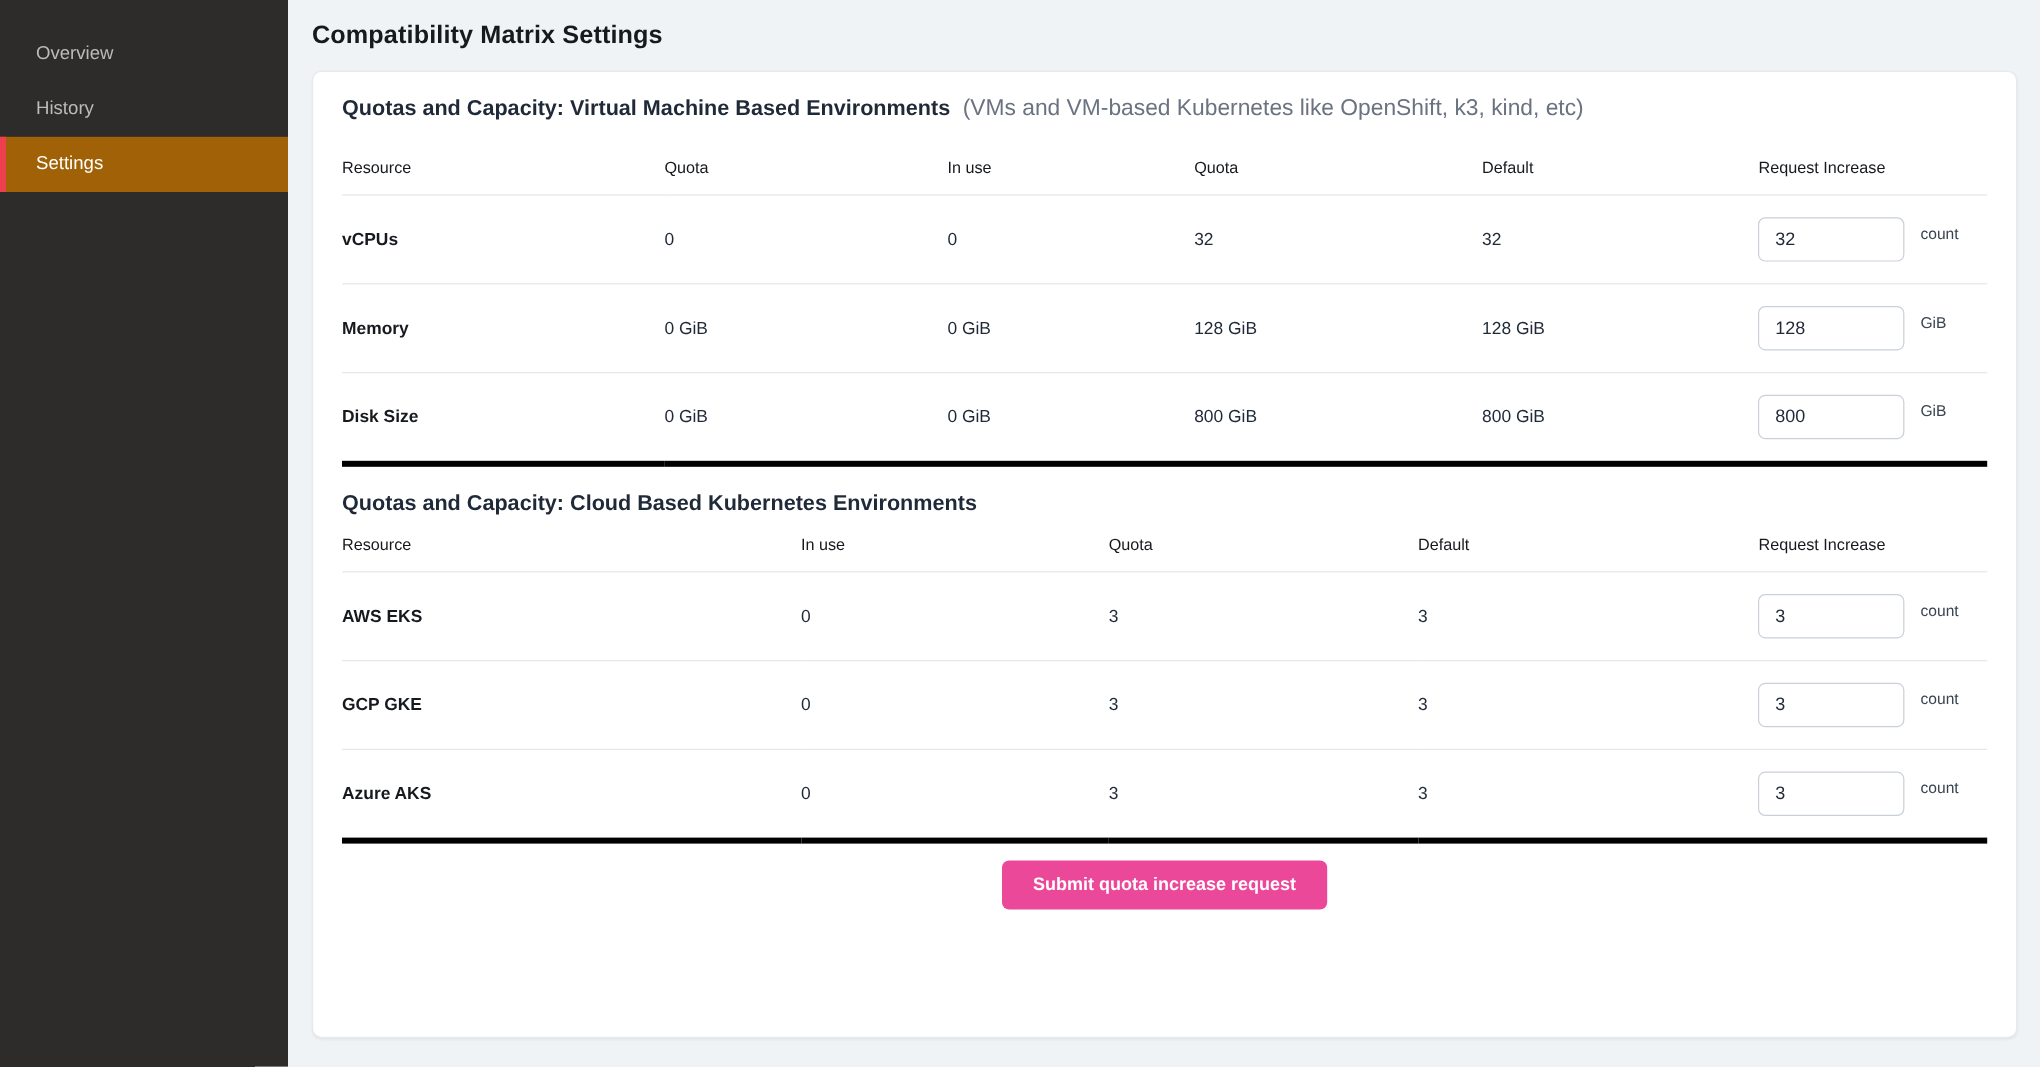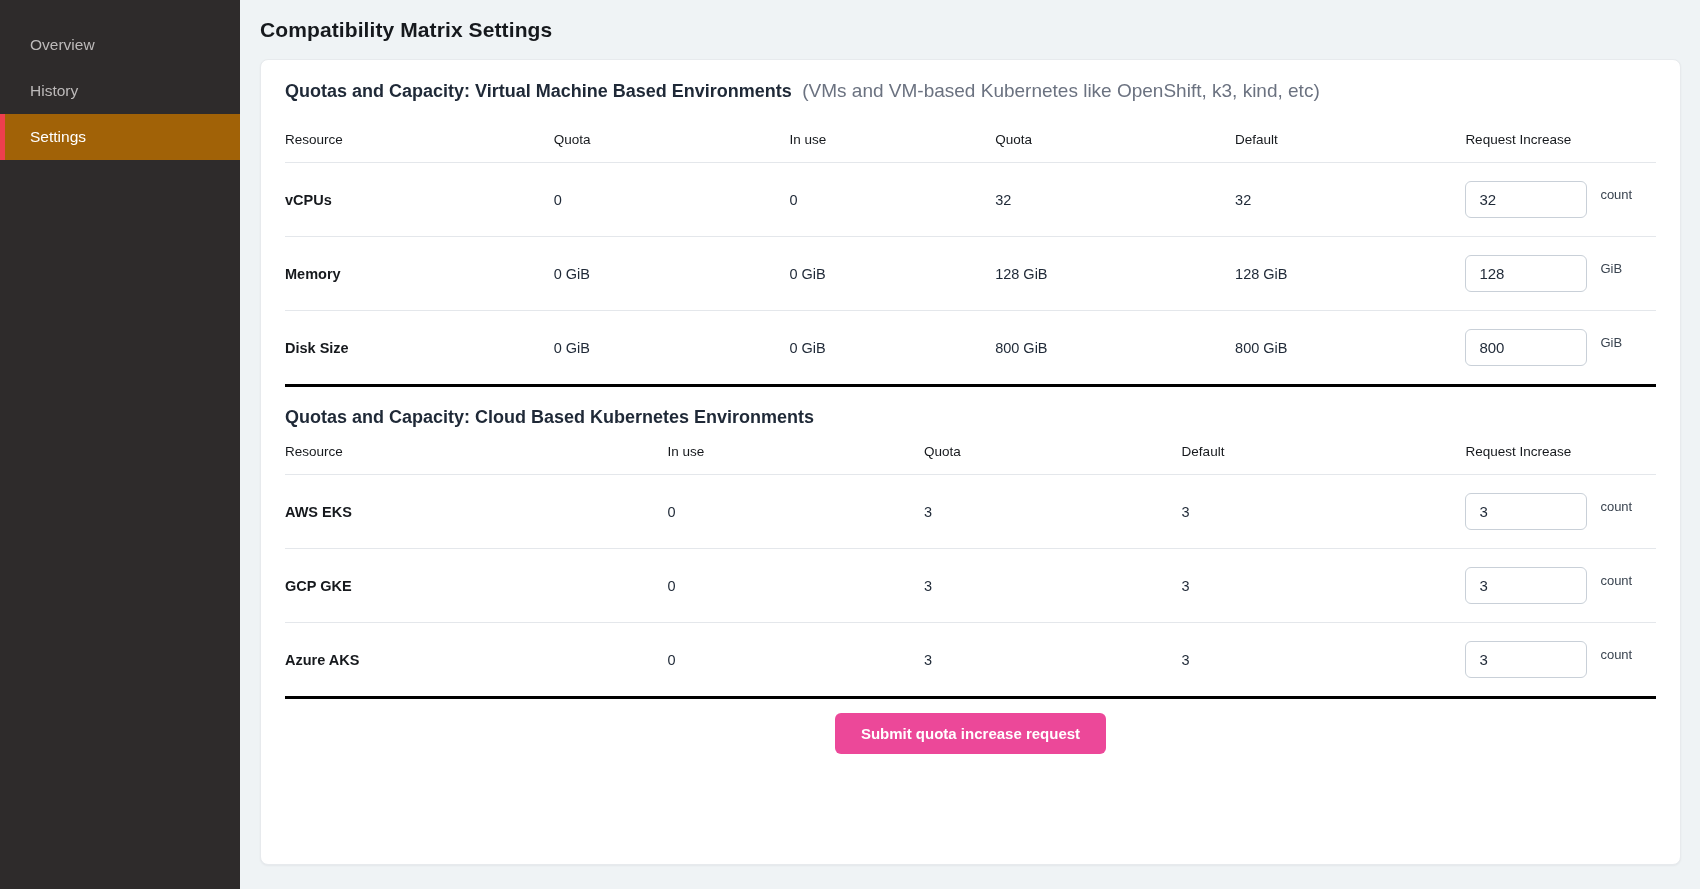--- a/index.html
+++ b/index.html
@@ -90,21 +90,21 @@
   table.vm th { padding-top: 30px; }
   table.cloud th { padding-top: 16px; }
   .quota-table td {
     border-top: 1px solid #e4e7eb;
     font-size: 14.5px;
     color: #1f2937;
     padding: 28px 0;
     vertical-align: middle;
     height: 73px;
   }
-  .quota-table tr:last-child td { border-bottom: 3px solid #000000; }
+  .quota-table tr:last-child td { border-bottom: 5px solid #000000; }
   td.resource-cell { font-weight: 600; color: #16191d; }
   td.request-cell { padding: 18px 0; }
   .cell-pad { padding-left: 16px; }
 
   .request-wrap { display: flex; align-items: center; }
   .request-input {
     width: 122px; height: 37px;
     border: 1px solid #c9d0d8;
     border-radius: 6px;
     padding: 0 0 0 13px;

